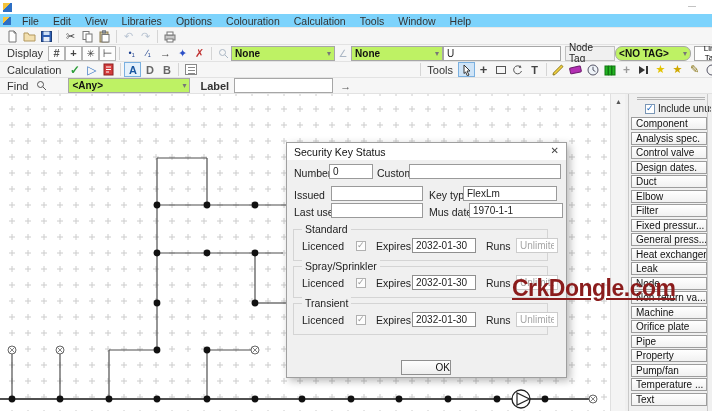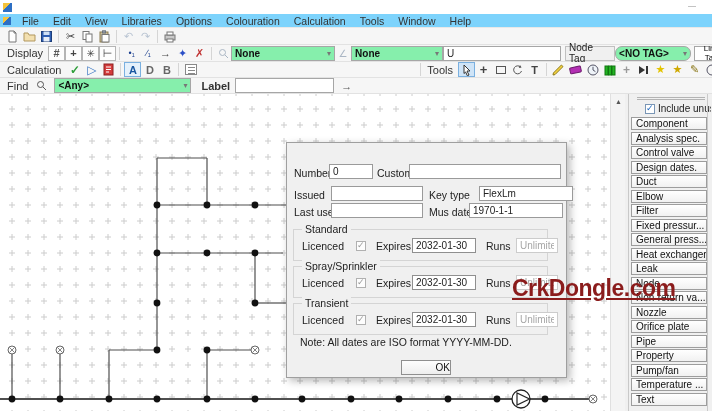--- a/index.html
+++ b/index.html
@@ -21,21 +21,21 @@
   .tbrow { position:absolute; left:0; width:712px; background:#f6f6f6; display:flex; align-items:center; border-bottom:1px solid #e2e2e2; padding-left:4px; }
   #tb1 { top:28px; height:17px; }
   #tb2 { top:45px; height:17px; }
   #tb3 { top:62px; height:16px; }
   #tb4 { top:78px; height:16px; }
   .tbbtn { width:17px; height:15px; display:flex; align-items:center; justify-content:center; flex:none; font-size:11px; color:#444; }
   .tbbtn.toggled { border:1px solid #b5b5b5; background:#fdfdfd; }
   .tbbtn.pressed { border:1px solid #7ab0e0; background:#cfe4f7; }
   .sep { width:1px; height:13px; background:#d5d5d5; margin:0 3px; flex:none; }
   .tlabel { font-size:11px; color:#333; margin:0 5px 0 3px; flex:none; }
-  .combo { height:15px; background:#86efac; border:1px solid #a6a6a6; display:flex; align-items:center; justify-content:space-between; padding:0 3px; font-size:10px; flex:none; }
+  .combo { height:15px; background:#bef264; border:1px solid #a6a6a6; display:flex; align-items:center; justify-content:space-between; padding:0 3px; font-size:10px; flex:none; }
   .combo .cval { font-weight:600; color:#111; white-space:nowrap; overflow:hidden; }
   .combo .carr { color:#777; font-size:8px; margin-left:3px; }
   .editbox { height:15px; background:#fff; border:1px solid #a6a6a6; display:flex; align-items:center; padding:0 3px; font-size:10px; flex:none; }
   .miniicon { flex:none; display:flex; align-items:center; justify-content:center; width:16px; height:15px; }
   .dim { color:#b9c4d2; }
   .greenck { color:#2e9e3a; font-weight:bold; font-size:12px; }
   .blueplay { color:#3b78c3; font-size:12px; }
   .letter { font-size:11px; color:#666; font-weight:bold; }
   .letterA { border:1px solid #7ab0e0; background:#e5f1fb; color:#1a57a0; }
   .notesbox { width:12px; height:11px; border:1px solid #888; background:#fff; position:relative; }
@@ -272,21 +272,21 @@
   </div>
 
   <div id="tb4" class="tbrow">
     <span class="tlabel">Find</span>
     <span class="miniicon">
       <svg width="11" height="11" viewBox="0 0 11 11">
           <circle cx="4.5" cy="4.5" r="3" fill="none" stroke="#555"></circle>
           <path d="M7 7l3 3" stroke="#555"></path>
         </svg>
     </span>
-    <span class="combo" style="width:137px;margin-left:5px;">
+    <span class="combo" style="width:122px;margin-left:19px;">
       <span class="cval" style="font-weight:600;">&lt;Any&gt;</span>
       <span class="carr">▾</span>
     </span>
     <span class="tlabel" style="font-weight:bold;margin-left:10px;">Label</span>
     <input class="editbox" style="width: 99px;" value="">
     <span class="tbbtn" style="margin-left:4px;color:#555;">→</span>
   </div>
 
   <div id="main">
     <div id="canvas">
@@ -374,42 +374,46 @@
       <button class="sbtn">Design dates.</button>
       <button class="sbtn">Duct</button>
       <button class="sbtn">Elbow</button>
       <button class="sbtn">Filter</button>
       <button class="sbtn">Fixed pressur...</button>
       <button class="sbtn">General press...</button>
       <button class="sbtn">Heat exchanger</button>
       <button class="sbtn">Leak</button>
       <button class="sbtn">Node</button>
       <button class="sbtn">Non-return va...</button>
-      <button class="sbtn">Nozzle</button>
+      <button class="sbtn">Machine</button>
       <button class="sbtn">Orifice plate</button>
       <button class="sbtn">Pipe</button>
       <button class="sbtn">Property</button>
       <button class="sbtn">Pump/fan</button>
       <button class="sbtn">Temperature ...</button>
       <button class="sbtn">Text</button>
 
     </div>
     <div id="right-divider"></div>
 
     <div id="dialog">
+      <div id="dlg-title">
+        <span>Security Key Status</span>
+        <span id="dlg-close">✕</span>
+      </div>
 
       <span class="dlabel" style="left:7px;top:24px;">Number</span>
       <input class="dinput" style="left: 42px; top: 21px; width: 44px;" value="0">
       <span class="dlabel" style="left:90px;top:24px;">Customer</span>
       <input class="dinput" style="left: 122px; top: 21px; width: 152px;" value="">
 
       <span class="dlabel" style="left:7px;top:46px;">Issued</span>
       <input class="dinput" style="left: 44px; top: 43px; width: 92px;" value="">
       <span class="dlabel" style="left:142px;top:46px;">Key type</span>
-      <input class="dinput" style="left: 192px; top: 43px; width: 94px;" value="FlexLm">
+      <input class="dinput" style="left: 176px; top: 43px; width: 94px;" value="FlexLm">
 
       <span class="dlabel" style="left:7px;top:63px;">Last used</span>
       <input class="dinput" style="left: 44px; top: 60px; width: 92px;" value="">
       <span class="dlabel" style="left:142px;top:63px;">Mus date</span>
       <input class="dinput" style="left: 182px; top: 60px; width: 94px;" value="1970-1-1">
 
       <div class="groupbox" style="top:86px;">
         <span class="legend">Standard</span>
         <span class="glabel" style="left:8px;">Licenced</span>
         <span class="gcb" style="left:62px;"></span>
@@ -432,20 +436,19 @@
       <div class="groupbox" style="top:160px;">
         <span class="legend">Transient</span>
         <span class="glabel" style="left:8px;">Licenced</span>
         <span class="gcb" style="left:62px;"></span>
         <span class="glabel" style="left:82px;">Expires</span>
         <input class="ginput" style="left: 118px; width: 64px;" value="2032-01-30">
         <span class="glabel" style="left:192px;">Runs</span>
         <input class="ginput disabled" style="left: 222px; width: 42px;" value="Unlimited">
       </div>
 
-      <span id="dlg-note">Note: All dates are ISO format YYYY-MM-DD.</span>
       <button id="ok-btn">OK</button>
     </div>
 
     <div id="watermark" style="color: rgb(139, 28, 28);">CrkDongle.com</div>
   </div>
 
 </div>
 
 </body></html>

